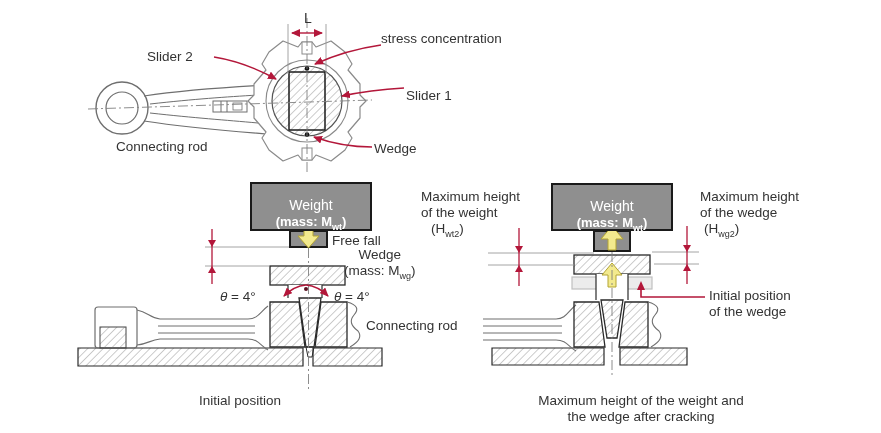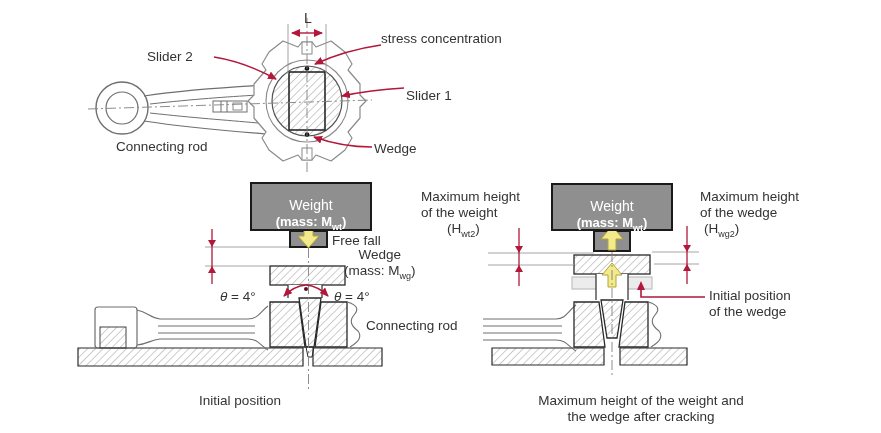--- a/index.html
+++ b/index.html
@@ -217,21 +217,21 @@
   <div class="lbl" style="left:366px;top:318px;">Connecting rod</div>
   <div class="lbl ctr" style="left:148px;top:393px;width:184px;">Initial position</div>
 
   <div class="weight-box" style="left:551px;top:183px;width:122px;height:48px;">
     <div class="t1">Weight</div>
     <div class="t2"><span>(mass: M</span><sub>wt</sub><span>)</span></div>
   </div>
   <div class="lbl" style="left:421px;top:189px;">
     <div>Maximum height</div>
     <div>of the weight</div>
-    <div style="margin-left:26px;"><span>(H</span><sub>wt2</sub><span>)</span></div>
+    <div style="margin-left:10px;"><span>(H</span><sub>wt2</sub><span>)</span></div>
   </div>
   <div class="lbl" style="left:700px;top:189px;">
     <div>Maximum height</div>
     <div>of the wedge</div>
     <div style="margin-left:4px;"><span>(H</span><sub>wg2</sub><span>)</span></div>
   </div>
   <div class="lbl" style="left:709px;top:288px;">
     <div>Initial position</div>
     <div>of the wedge</div>
   </div>

